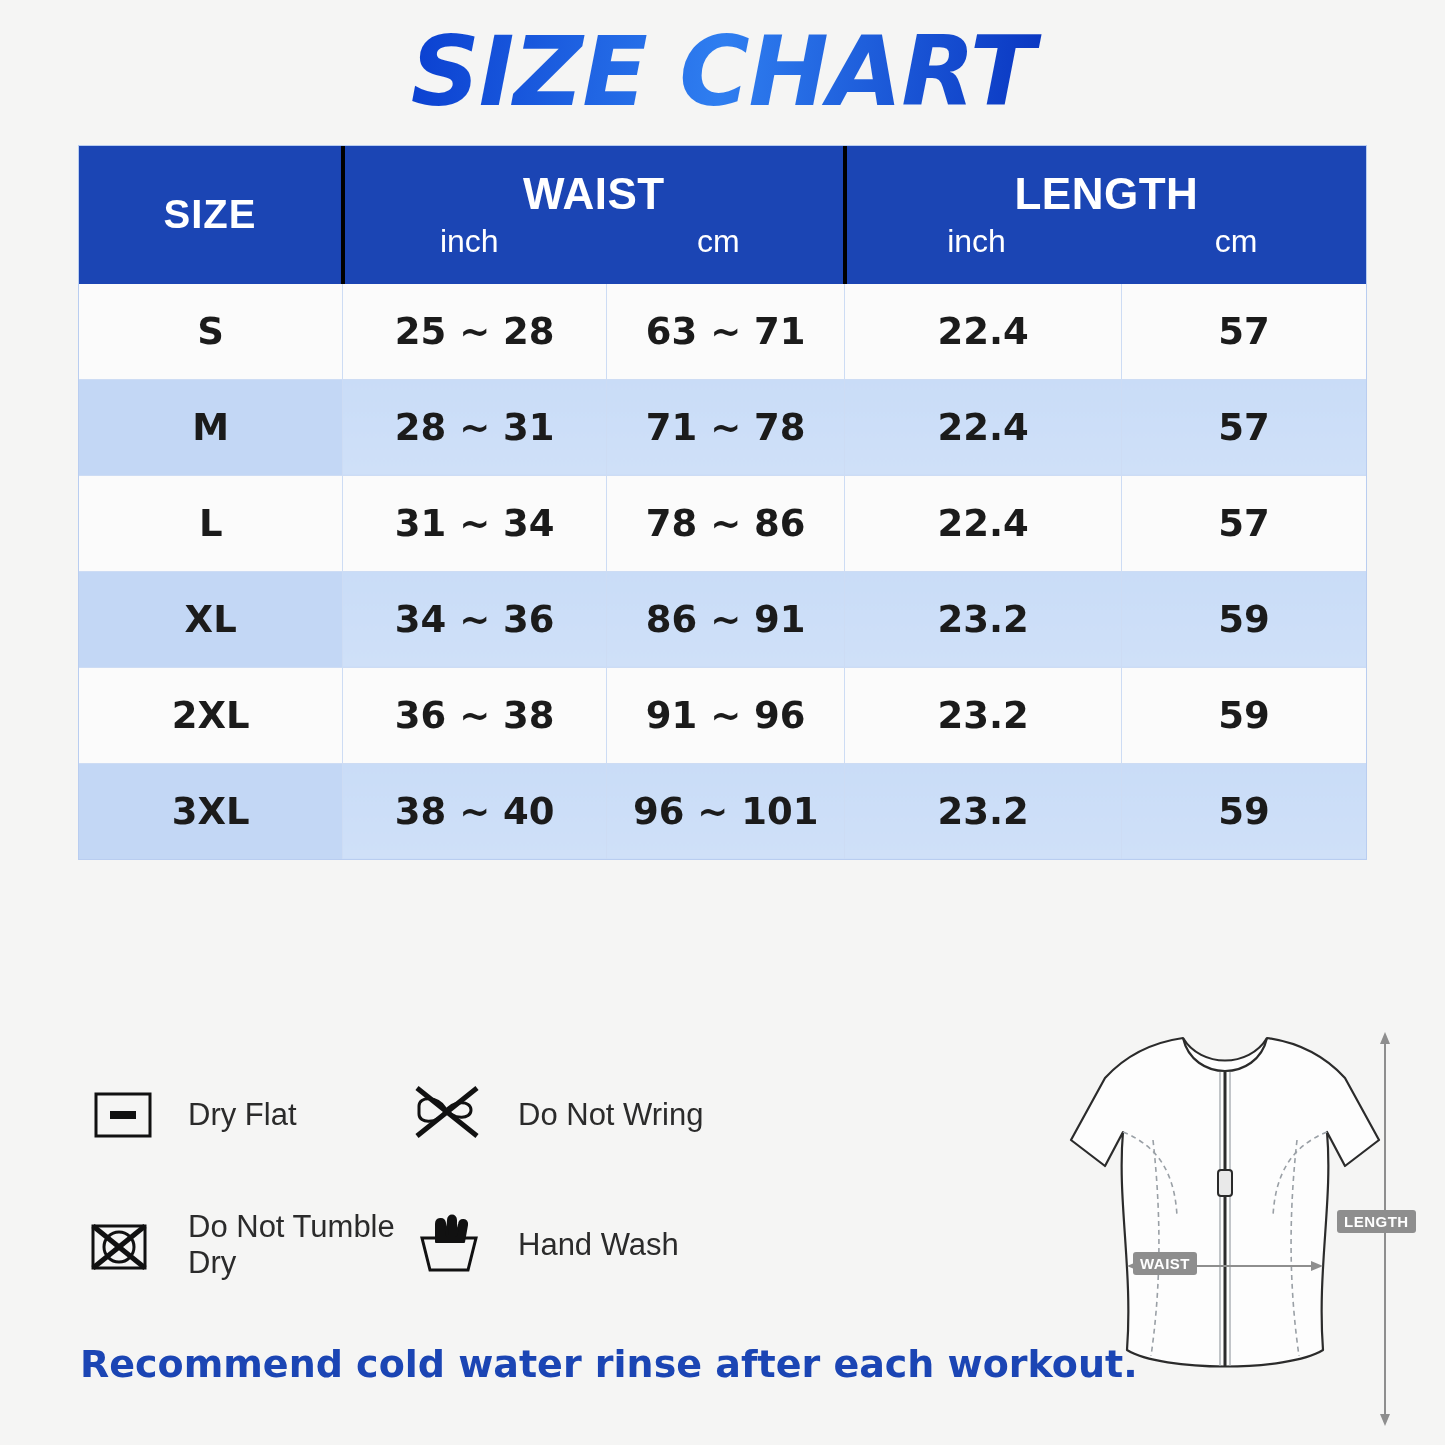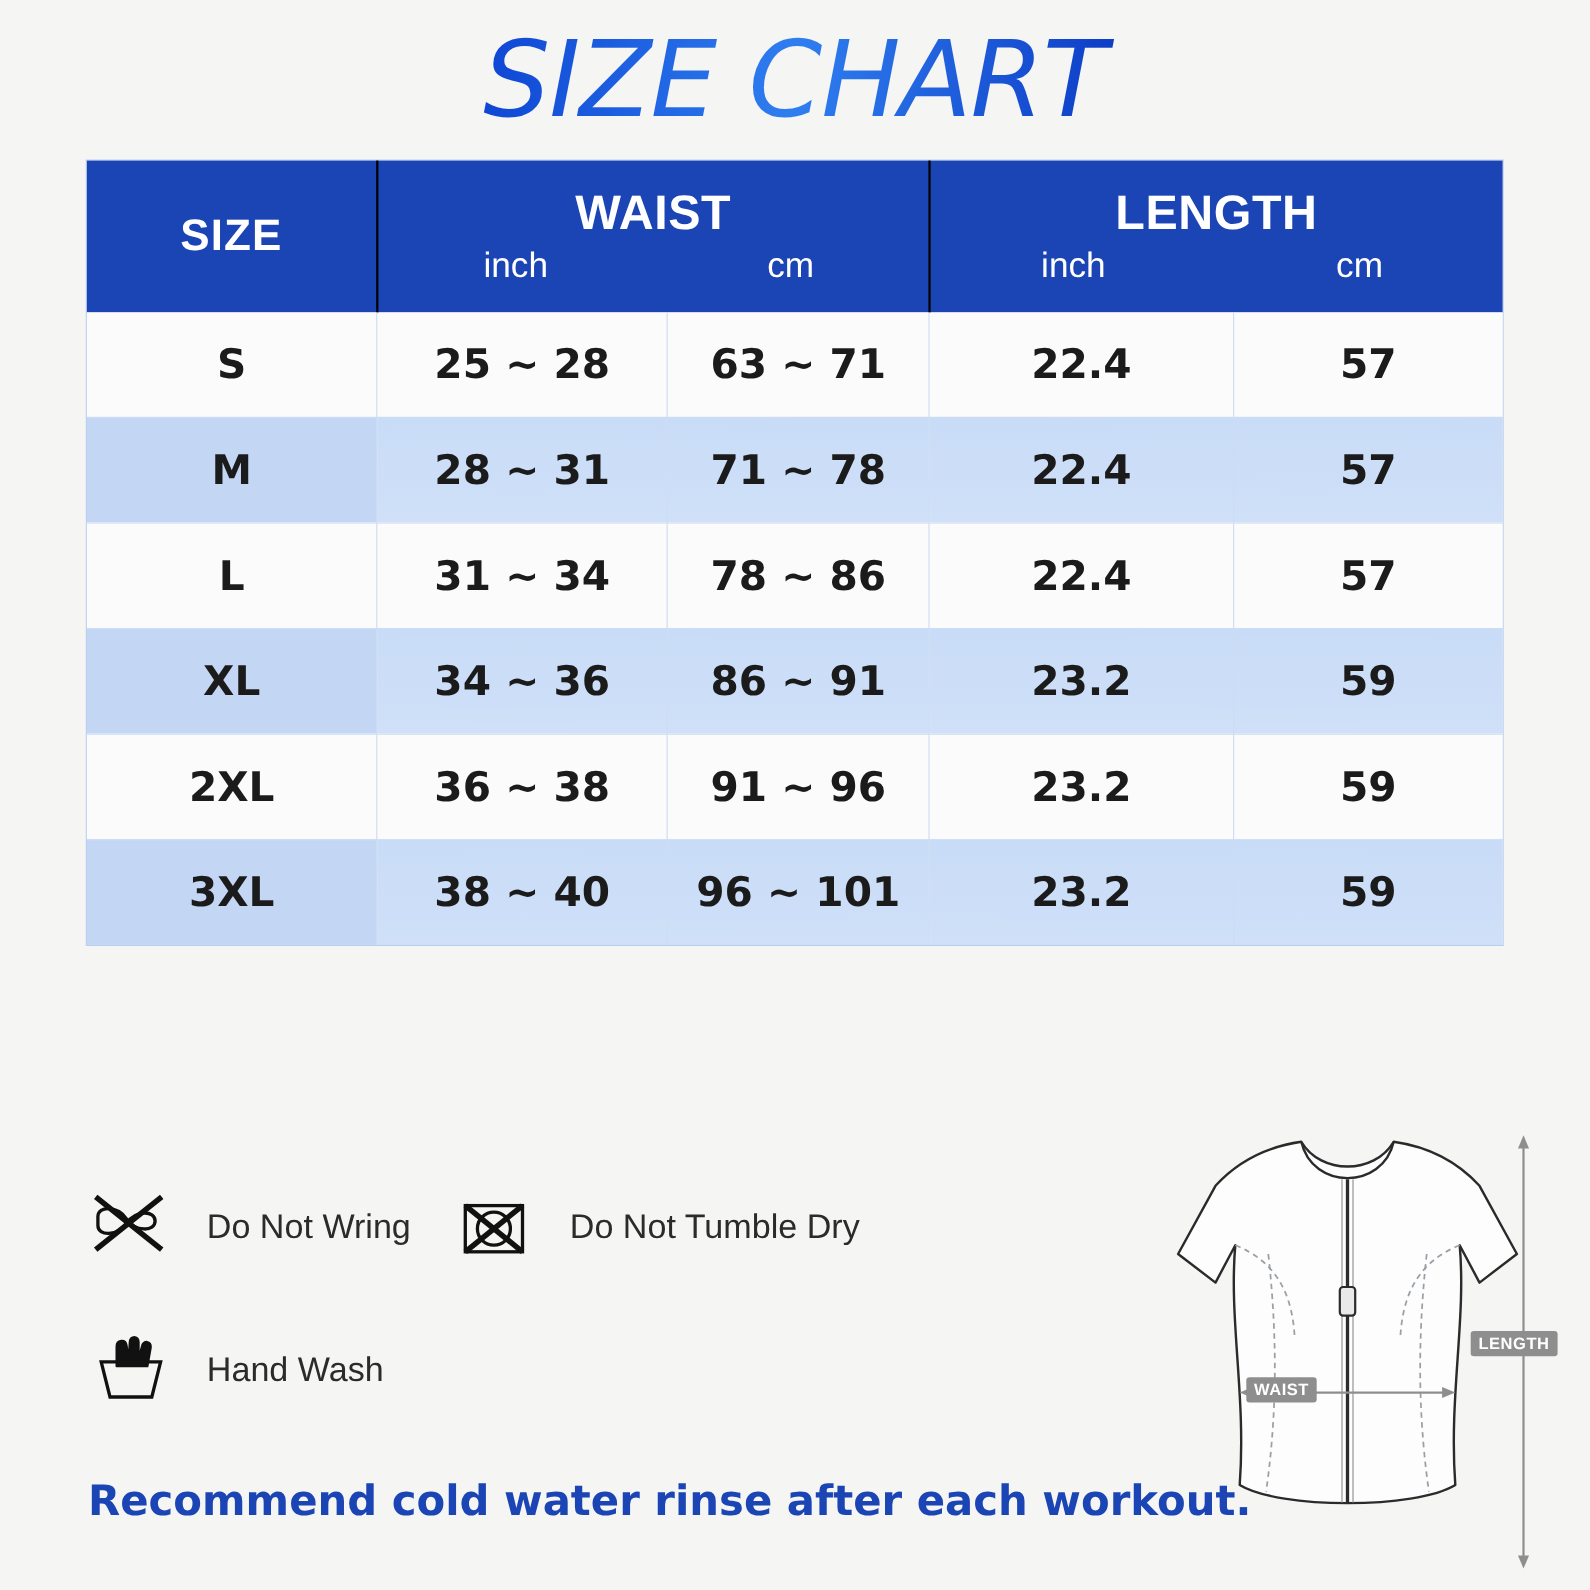--- a/index.html
+++ b/index.html
@@ -12,21 +12,21 @@
     background: #f5f5f4;
     font-family: "Liberation Sans", sans-serif;
     overflow: hidden;
     position: relative;
   }
 
   
   .title {
     text-align: center;
     font-size: 96px;
-    font-weight: normal;
+    font-weight: bold;
     font-style: italic;
     letter-spacing: -1px;
     padding-top: 22px;
     background: linear-gradient(95deg, #0a3fd0 0%, #0a3fd0 28%, #2f7ef0 50%, #0a37c2 72%, #0a2f9e 100%);
     -webkit-background-clip: text;
     background-clip: text;
     color: transparent;
     -webkit-text-fill-color: transparent;
     line-height: 1.05;
     font-family: "DejaVu Sans", sans-serif;
@@ -39,21 +39,21 @@
     box-sizing: border-box;
   }
   table {
     border-collapse: collapse;
     width: 100%;
     table-layout: fixed;
   }
   thead th {
     background: #1b45b4;
     color: #ffffff;
-    border-right: 2px solid #000000;
+    border-right: 4px solid #000000;
     padding: 0;
     height: 138px;
     vertical-align: middle;
   }
   thead th:last-child { border-right: none; }
 
   .hdr-size {
     font-size: 40px;
     font-weight: bold;
     letter-spacing: 1px;
@@ -246,20 +246,29 @@
         <td>23.2</td>
         <td>59</td>
       </tr>
     </tbody>
   </table>
 </div>
 
 <div class="care-area">
   <div class="care-grid">
 
+    <div class="care-item">
+      <div class="care-icon">
+        <svg width="74" height="74" viewBox="0 0 74 74">
+          <rect x="10" y="16" width="54" height="42" fill="none" stroke="#111" stroke-width="3"></rect>
+          <rect x="24" y="33" width="26" height="8" fill="#111"></rect>
+        </svg>
+      </div>
+      <div class="care-label">Dry Flat</div>
+    </div>
 
     <div class="care-item">
       <div class="care-icon">
         <svg width="84" height="74" viewBox="0 0 84 74">
           <path d="M8 28 C8 18, 26 18, 34 30 C42 42, 60 42, 60 32 C60 22, 42 22, 34 34 C26 46, 8 46, 8 36 Z" fill="none" stroke="#111" stroke-width="3"></path>
           <line x1="6" y1="10" x2="66" y2="58" stroke="#111" stroke-width="5"></line>
           <line x1="66" y1="10" x2="6" y2="58" stroke="#111" stroke-width="5"></line>
         </svg>
       </div>
       <div class="care-label">Do Not Wring</div>

